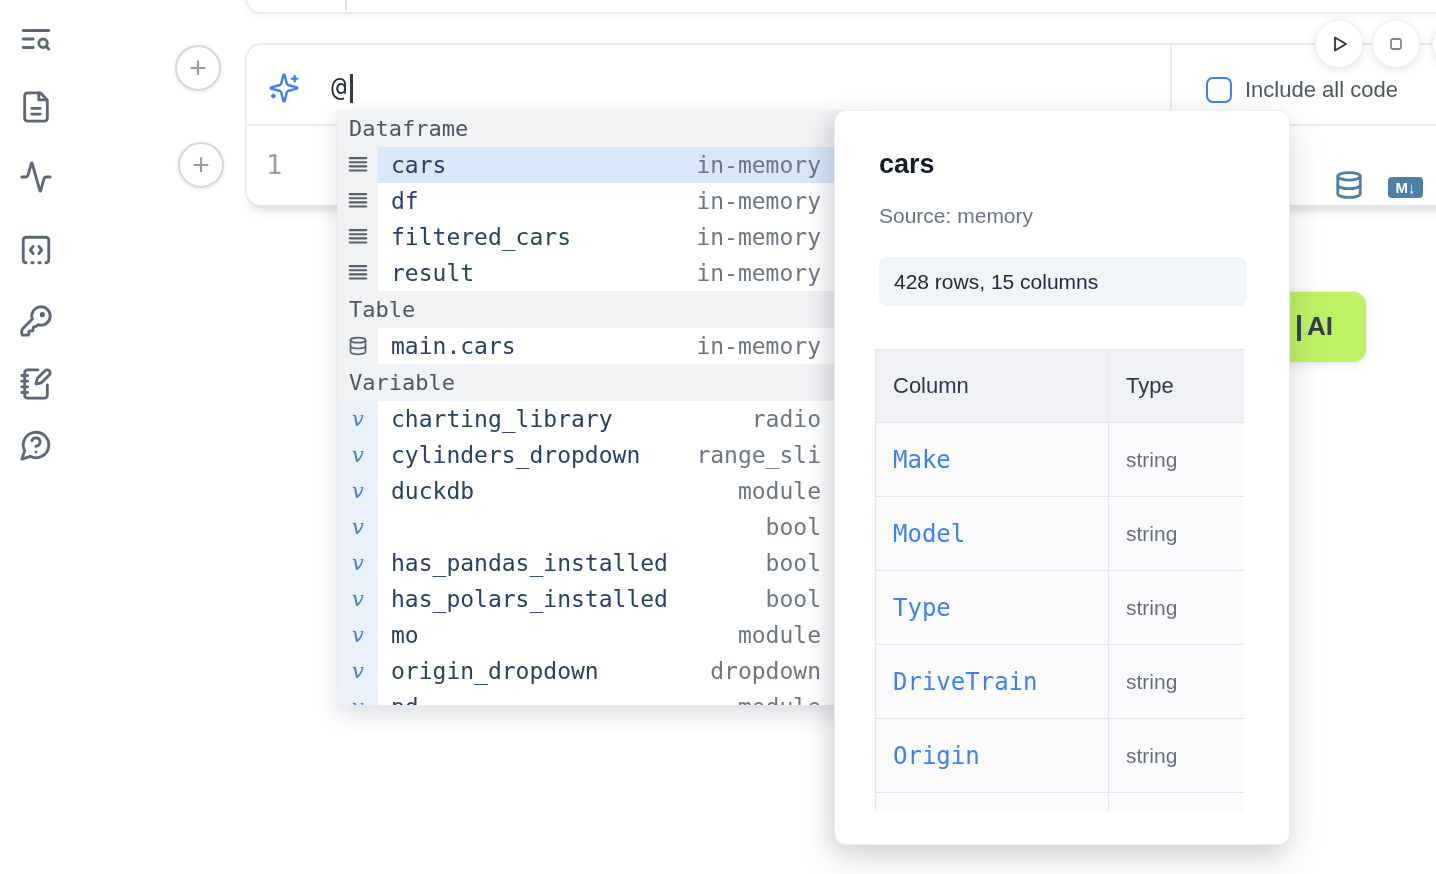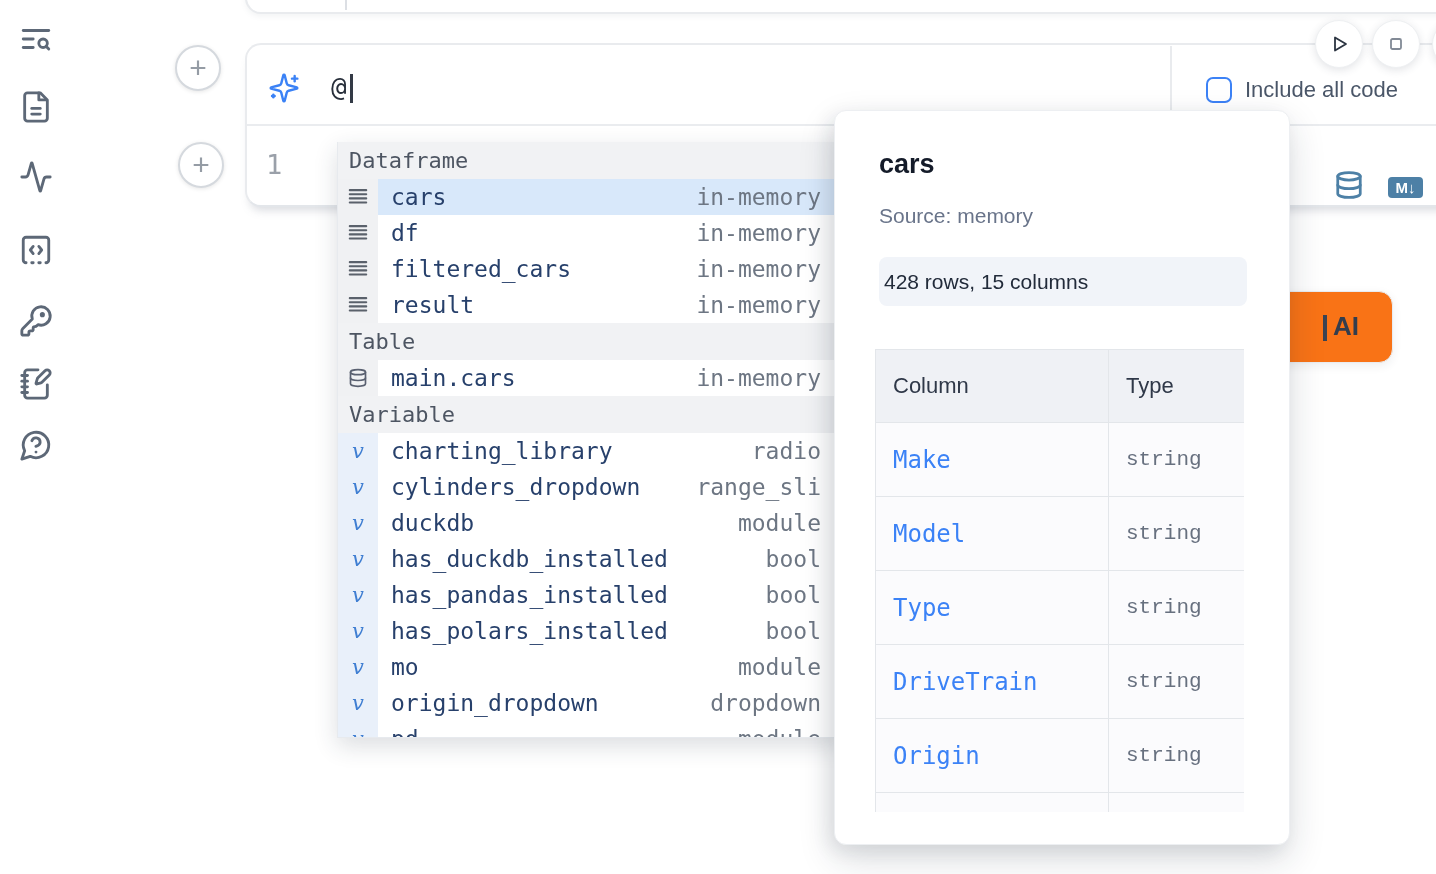--- a/index.html
+++ b/index.html
@@ -45,56 +45,56 @@
             border-radius:4px;color:#fff;font-size:15px;font-weight:bold;text-align:center;
             line-height:21px;z-index:3;}
 
   
   .circle-btn{position:absolute;top:20px;width:48px;height:48px;border-radius:50%;background:#fff;
               border:1px solid #eef0f2;box-shadow:0 2px 8px rgba(50,60,80,.14);box-sizing:border-box;
               display:flex;align-items:center;justify-content:center;z-index:5;}
   .circle-btn svg{width:24px;height:24px;}
 
   
-  .ai-frag{position:absolute;left:1268px;top:291px;width:125px;height:72px;background:#f97316;
+  .ai-frag{position:absolute;left:1242px;top:291px;width:125px;height:72px;background:#bef264;
            border:1.5px solid #e9ecf0;border-radius:14px;box-sizing:border-box;
            box-shadow:0 3px 10px rgba(40,50,70,.08);z-index:6;}
   .ai-stem{position:absolute;left:54px;top:23px;width:4px;height:26px;background:#3a4353;}
   .ai-label{position:absolute;left:64px;top:19px;font-size:26px;font-weight:bold;color:#343d4d;}
 
   
   .ac{position:absolute;left:337px;top:110px;width:506px;height:596px;overflow:hidden;background:#c4b5fd;
       z-index:8;border:1px solid #e7eaee;border-top:none;box-sizing:border-box;
-      box-shadow:0 8px 22px rgba(40,50,70,.16);font-family:"DejaVu Sans Mono",monospace;margin-top:32px;}
+      box-shadow:0 8px 22px rgba(40,50,70,.16);font-family:"DejaVu Sans Mono",monospace;}
   .ac-header{height:37px;background:#f1f2f4;color:#4d5562;font-size:22px;line-height:37px;padding-left:11px;}
   .ac-row{height:36px;display:flex;align-items:stretch;background:#fff;cursor:pointer;}
   .ac-gutter{width:40px;background:#f0f1f3;display:flex;align-items:center;justify-content:center;flex:none;}
   .ac-row.var .ac-gutter{background:#e9f0fa;}
   .ac-main{flex:1;display:flex;align-items:center;padding-left:13px;min-width:0;}
   .ac-row.sel .ac-main{background:#d8e8fa;}
   .ac-name{font-size:23px;color:#27406b;white-space:nowrap;}
   .ac-type{margin-left:auto;padding-right:21px;font-size:23px;color:#6d7683;white-space:nowrap;}
   .rows-glyph svg{width:22px;height:22px;color:#5a616b;}
   .dbsm-glyph svg{width:20px;height:20px;color:#596070;}
   .v-glyph{font-family:"DejaVu Serif",serif;font-style:italic;color:#3f7ed2;font-size:21px;}
 
   
   .popup{position:absolute;left:834px;top:110px;width:456px;height:735px;background:#fff;
          border-radius:12px;border:1px solid #edeff2;box-sizing:border-box;z-index:10;
          box-shadow:0 14px 36px rgba(25,35,55,.16),-6px 6px 18px rgba(25,35,55,.08);}
   .popup-title{position:absolute;left:44px;top:38px;font-size:27px;font-weight:bold;color:#141b29;}
   .popup-source{position:absolute;left:44px;top:93px;font-size:21px;color:#69748a;}
   .popup-badge{position:absolute;left:44px;top:146px;width:368px;height:49px;background:#f1f4f9;
-               border-radius:8px;font-size:21px;color:#222b3a;line-height:49px;padding-left:5px;
+               border-radius:8px;font-size:21px;color:#222b3a;line-height:49px;padding-left:15px;
                box-sizing:border-box;}
   .popup-tablewrap{position:absolute;left:40px;top:238px;width:369px;height:463px;overflow:hidden;}
   .ptable{width:369px;border-collapse:collapse;table-layout:fixed;}
   .ptable th,.ptable td{border:1.5px solid #e3e6ea;text-align:left;padding:0 0 0 17px;box-sizing:border-box;}
   .ptable th{height:73px;background:#eff1f5;font-size:22px;font-weight:500;color:#2f3848;}
-  .ptable td{height:74px;background:#fbfbfd;font-family:Liberation Mono, monospace;}
+  .ptable td{height:74px;background:#fbfbfd;}
   .ptable td.colname{font-family:"DejaVu Sans Mono",monospace;font-size:24px;color:#3b82f6;}
   .ptable td.coltype{font-size:21px;color:#67707f;}
 </style>
 </head>
 <body>
 
 <div class="stage">
 
   <div class="side-icon" style="top:22px">
     <svg viewBox="0 0 24 24" fill="none" stroke="currentColor" stroke-width="2" stroke-linecap="round" stroke-linejoin="round">
@@ -308,21 +308,20 @@
       <span class="ac-main">
           <span class="ac-name">duckdb</span>
           <span class="ac-type">module</span>
         </span>
     </div>
     <div class="ac-row var">
       <span class="ac-gutter">
           <span class="v-glyph">v</span>
         </span>
       <span class="ac-main">
-          <span class="ac-name">has_duckdb_installed</span>
           <span class="ac-type">bool</span>
         </span>
     </div>
     <div class="ac-row var">
       <span class="ac-gutter">
           <span class="v-glyph">v</span>
         </span>
       <span class="ac-main">
           <span class="ac-name">has_pandas_installed</span>
           <span class="ac-type">bool</span>

